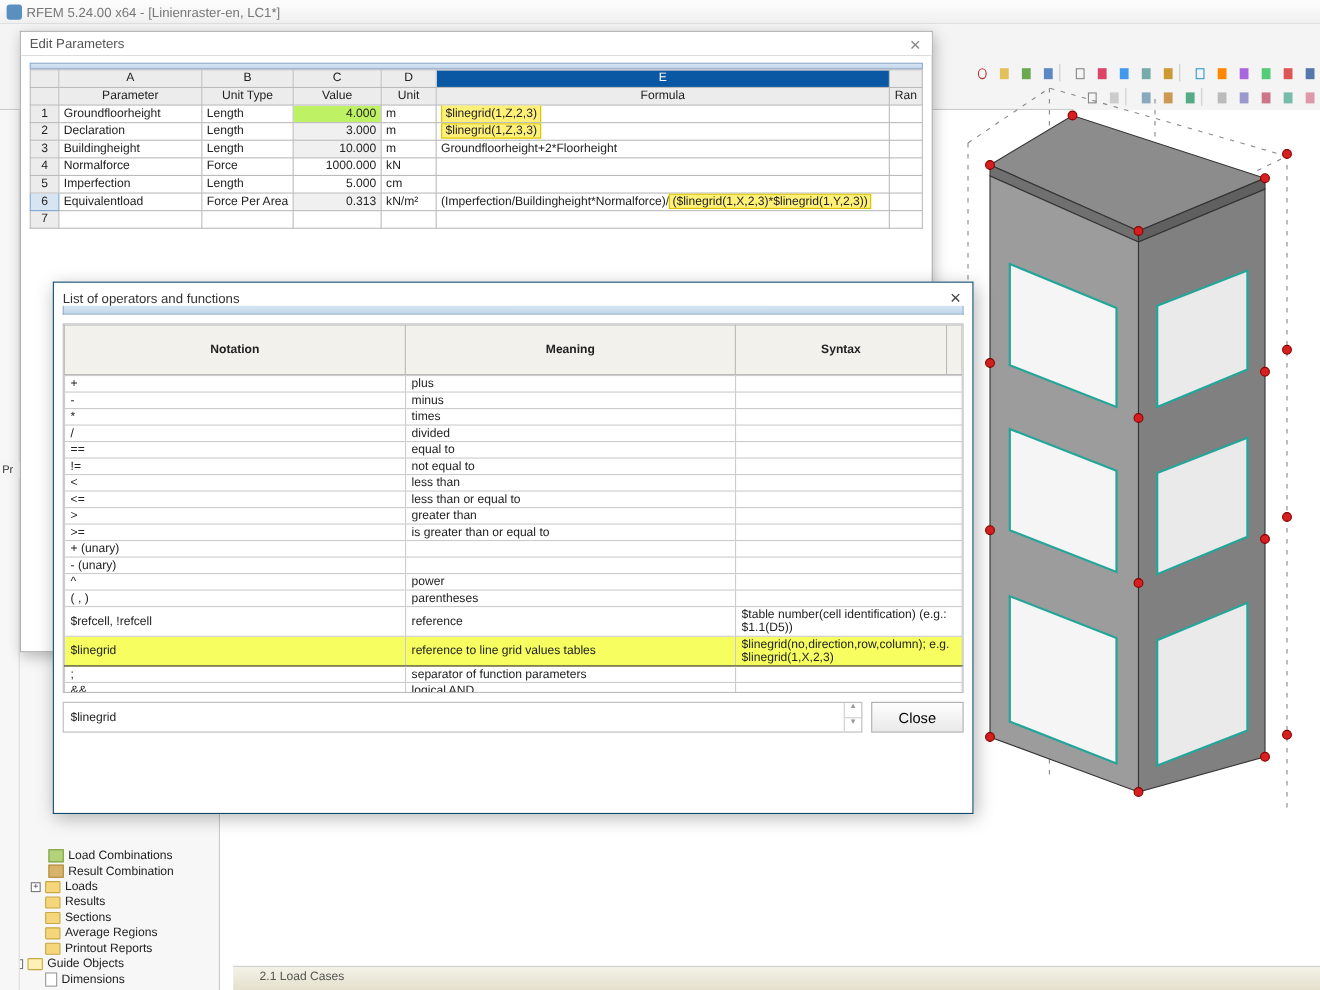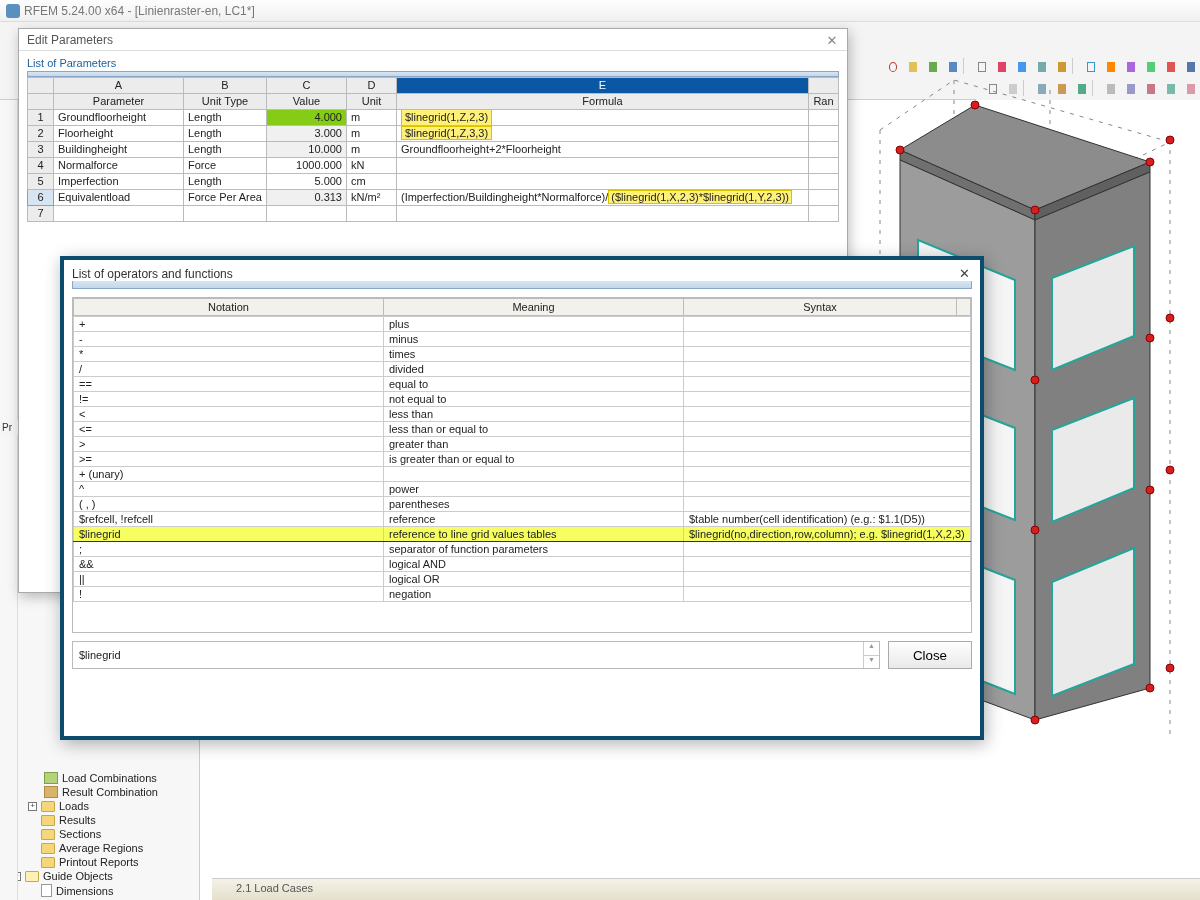--- a/index.html
+++ b/index.html
@@ -39,29 +39,29 @@
 .ptable th, .ptable td { border: 1px solid #bbb; padding: 1px 4px; height: 15px; line-height: 13px; background: #fff; white-space: nowrap; overflow: hidden; }
 .ptable .rowhead { background: #ececec; text-align: center; width: 26px; }
 .ptable .colhead { background: #ececec; text-align: center; font-weight: normal; }
 .ptable .subhead { background: #ececec; text-align: center; font-weight: normal; font-size: 11px; }
 .ptable .sel-col { background: #0a57a4; color: #fff; }
 .num { text-align: right; }
 .ylw { background: #fff178 !important; }
 .ylw-b { border: 1px solid #d9c200 !important; }
 
 
-.inner-dlg { position: absolute; left: 60px; top: 256px; width: 924px; height: 484px; background: #fff; border: 4px solid #0c4a6e; box-shadow: 2px 4px 16px rgba(0,0,0,0.3); }
+.inner-dlg { position: absolute; left: 48px; top: 256px; width: 837px; height: 484px; background: #fff; border: 1px solid #0c4a6e; box-shadow: 2px 4px 16px rgba(0,0,0,0.3); }
 .inner-body { padding: 6px 8px; }
 .tabs { display: flex; border-bottom: 1px solid #ccc; margin-top: 4px; }
 .tab { padding: 4px 10px 4px 10px; border: 1px solid transparent; border-bottom: none; position: relative; bottom: -1px; font-size: 11px; background: #f3f3f3; }
 .tab.active { background: #fff; border-color: #ccc; border-bottom: 1px solid #fff; }
 
 .op-table-wrap { border: 1px solid #bbb; height: 336px; overflow: hidden; margin-top: 8px; display: flex; flex-direction: column; }
 .op-table { width: 100%; border-collapse: collapse; font-size: 11px; }
-.op-table th { background: #f2f1ec; border: 1px solid #bbb; padding: 2px 4px; font-weight: normal; text-align: center; }
+.op-table th { background: #f2f1ec; border: 1px solid #bbb; padding: 16px 4px; font-weight: bold; text-align: center; }
 .op-table td { border: 1px solid #ccc; padding: 1px 5px; height: 15px; }
 .op-table tr.hl td { background: #f6ff5f; border-top: 1px solid #333; border-bottom: 1px solid #333; }
 .op-notation { width: 310px; }
 .op-meaning { width: 300px; }
 .op-syntax { }
 .op-scroll { flex: 1; overflow-y: auto; }
 
 .inner-footer { margin-top: 8px; display: flex; gap: 8px; align-items: stretch; }
 .fn-display { flex: 1; border: 1px solid #bbb; padding: 4px 6px; height: 28px; display: flex; align-items: center; }
 .btn { padding: 5px 24px; border: 1px solid #aaa; background: linear-gradient(to bottom, #fefefe, #e9e9e9); cursor: pointer; }
@@ -282,21 +282,20 @@
       <circle cx="300" cy="598" r="4"></circle>
   </g>
 </svg>
 
 <div class="dlg-params">
   <div class="dlg-title">
     <span>Edit Parameters</span>
     <span class="dlg-close">✕</span>
   </div>
   <div class="dlg-body">
-    <div class="section-title">List of Parameters</div>
     <div style="border:1px solid #8aa7c8;background:linear-gradient(to bottom,#d6e5f3,#c3d7ea);height:6px;margin-bottom:0"></div>
     <table class="ptable">
       <tbody>
           <tr>
         <th class="rowhead colhead"></th>
         <th class="colhead" style="width:130px">A</th>
         <th class="colhead" style="width:80px">B</th>
         <th class="colhead" style="width:80px">C</th>
         <th class="colhead" style="width:50px">D</th>
         <th class="colhead sel-col">E</th>
@@ -308,28 +307,28 @@
         <th class="subhead">Unit Type</th>
         <th class="subhead">Value</th>
         <th class="subhead">Unit</th>
         <th class="subhead">Formula</th>
         <th class="subhead">Ran</th>
       </tr>
       <tr>
         <td class="rowhead">1</td>
         <td>Groundfloorheight</td>
         <td>Length</td>
-        <td class="num" style="background:#84cc16">4.000</td>
+        <td class="num" style="background:#bef264">4.000</td>
         <td>m</td>
         <td><span class="ylw ylw-b" style="padding:12px 3px">$linegrid(1,Z,2,3)</span></td>
         <td></td>
       </tr>
       <tr>
         <td class="rowhead">2</td>
-        <td>Floorheight</td>
+        <td>Declaration</td>
         <td>Length</td>
         <td class="num" style="background:#f0f0f0">3.000</td>
         <td>m</td>
         <td><span class="ylw ylw-b" style="padding:0 3px">$linegrid(1,Z,3,3)</span></td>
         <td></td>
       </tr>
       <tr>
         <td class="rowhead">3</td>
         <td>Buildingheight</td>
         <td>Length</td>
@@ -450,20 +449,25 @@
                 <td class="op-notation">&gt;=</td>
                 <td class="op-meaning">is greater than or equal to</td>
                 <td class="op-syntax"></td>
               </tr>
               <tr>
                 <td class="op-notation">+ (unary)</td>
                 <td class="op-meaning"></td>
                 <td class="op-syntax"></td>
               </tr>
               <tr>
+                <td class="op-notation">- (unary)</td>
+                <td class="op-meaning"></td>
+                <td class="op-syntax"></td>
+              </tr>
+              <tr>
                 <td class="op-notation">^</td>
                 <td class="op-meaning">power</td>
                 <td class="op-syntax"></td>
               </tr>
               <tr>
                 <td class="op-notation">( , )</td>
                 <td class="op-meaning">parentheses</td>
                 <td class="op-syntax"></td>
               </tr>
               <tr>

